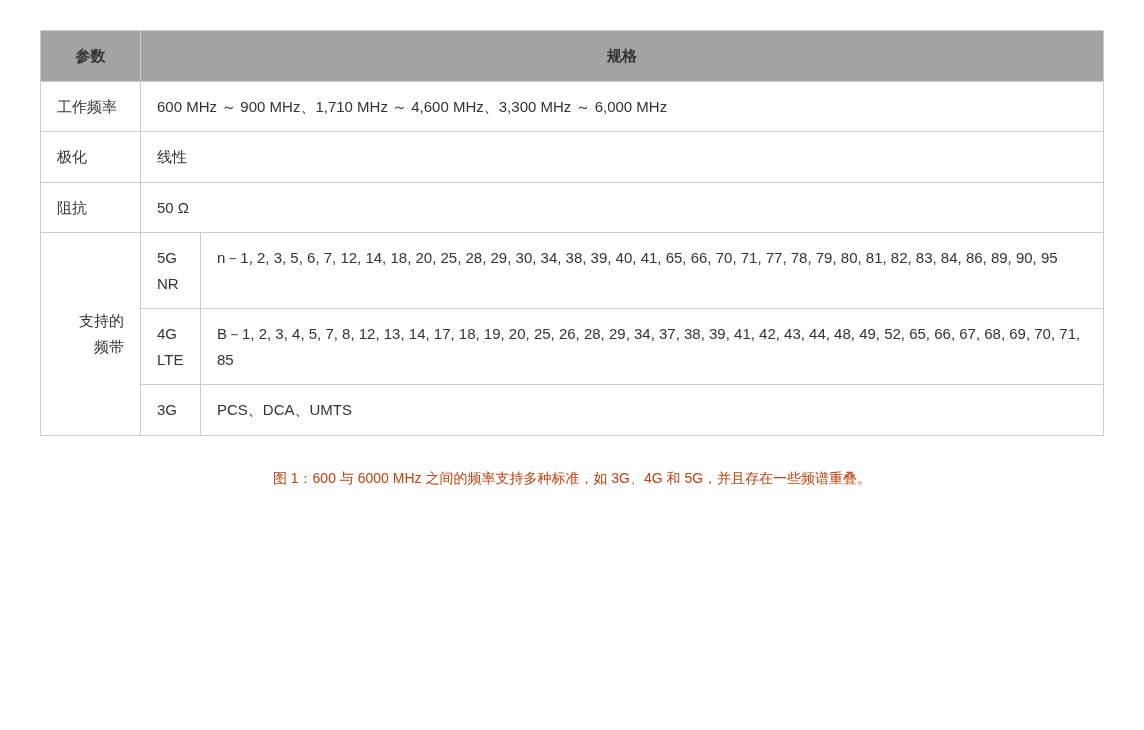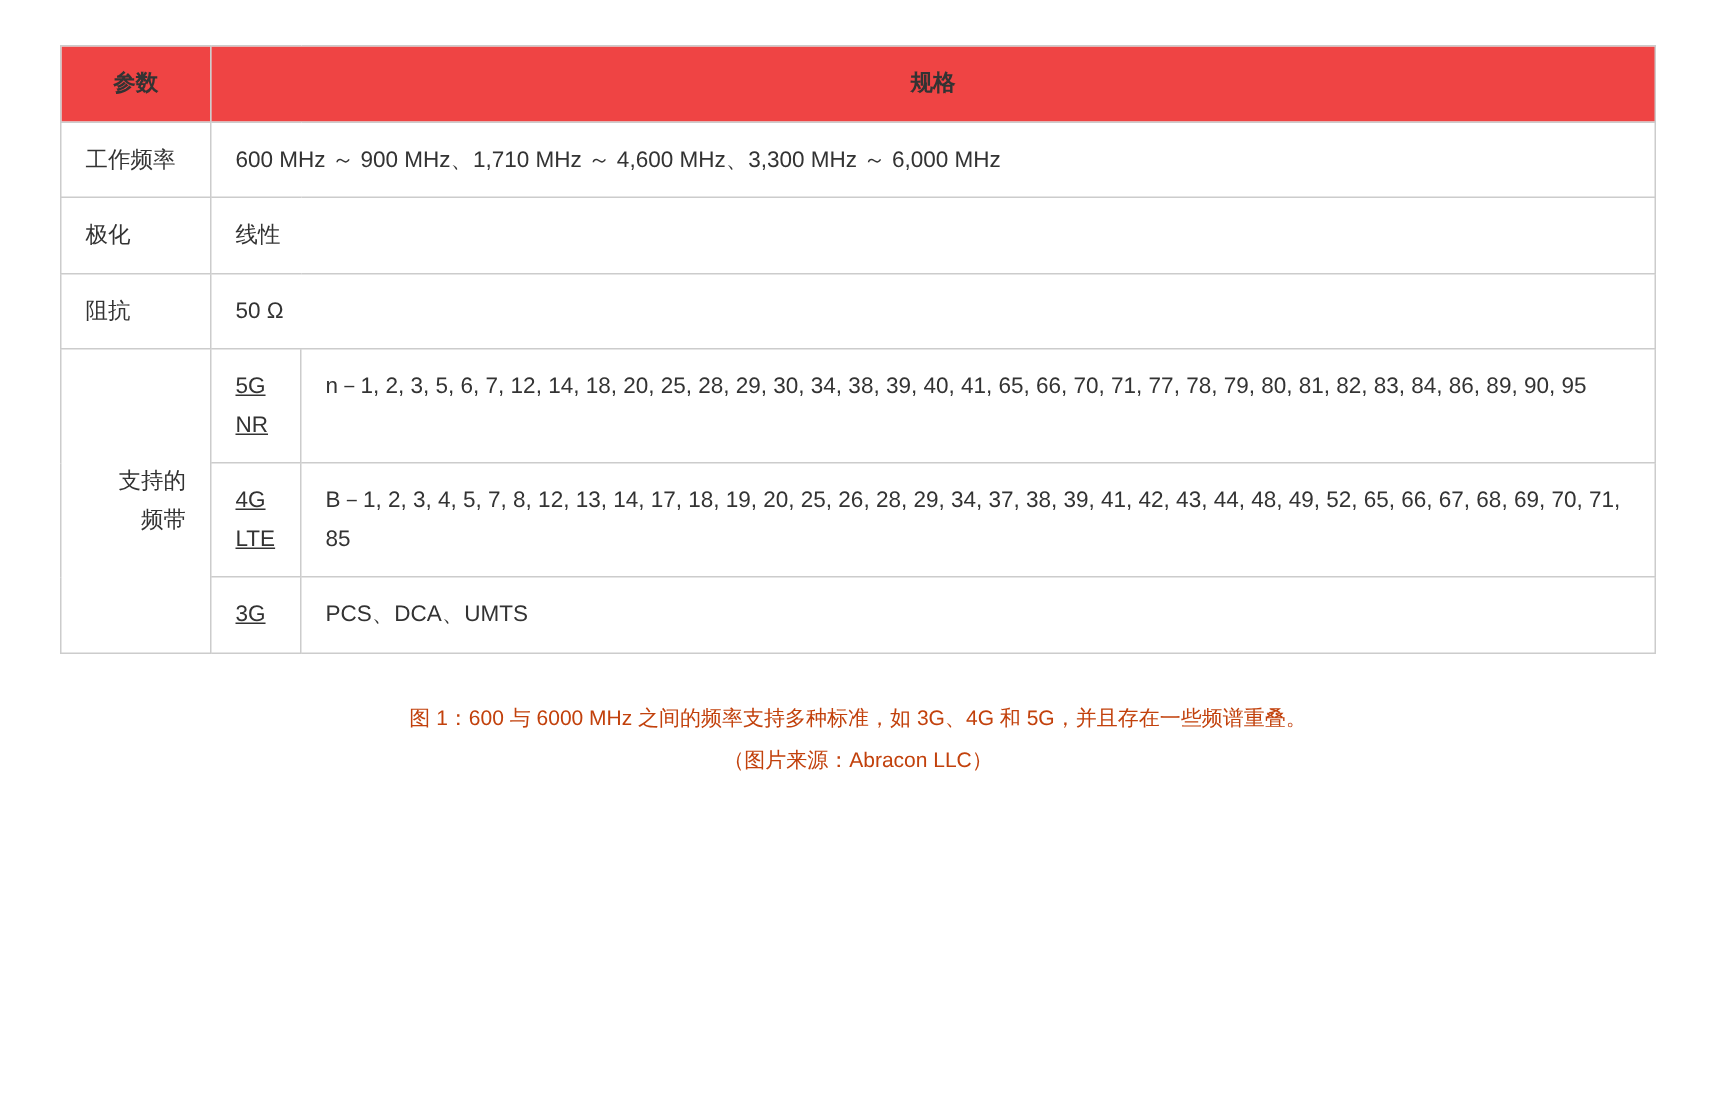--- a/index.html
+++ b/index.html
@@ -32,32 +32,31 @@
     .table-wrapper td, .table-wrapper th {
       border: 1px solid #ccc;
       padding: 12px 16px;
       vertical-align: top;
       line-height: 1.7;
     }
 
     .header-row th {
       font-weight: bold;
       font-size: 15px;
-      background: #ef4444;
+      background: #a3a3a3;
     }
 
     .col-param {
       width: 100px;
       white-space: nowrap;
     }
 
     .col-sub {
       width: 60px;
       white-space: nowrap;
-      text-decoration: underline;
     }
 
     .col-spec {
       width: auto;
     }
 
     .caption-area {
       text-align: center;
       color: #c2410c;
       font-size: 14px;
@@ -112,14 +111,13 @@
       <tr>
         <td class="col-sub">3G</td>
         <td class="col-spec">PCS、DCA、UMTS</td>
       </tr>
     </tbody>
   </table>
 </div>
 
 <div class="caption-area">
   <div>图 1：600 与 6000 MHz 之间的频率支持多种标准，如 3G、4G 和 5G，并且存在一些频谱重叠。</div>
-  <div>（图片来源：Abracon LLC）</div>
 </div>
 
 </body></html>

